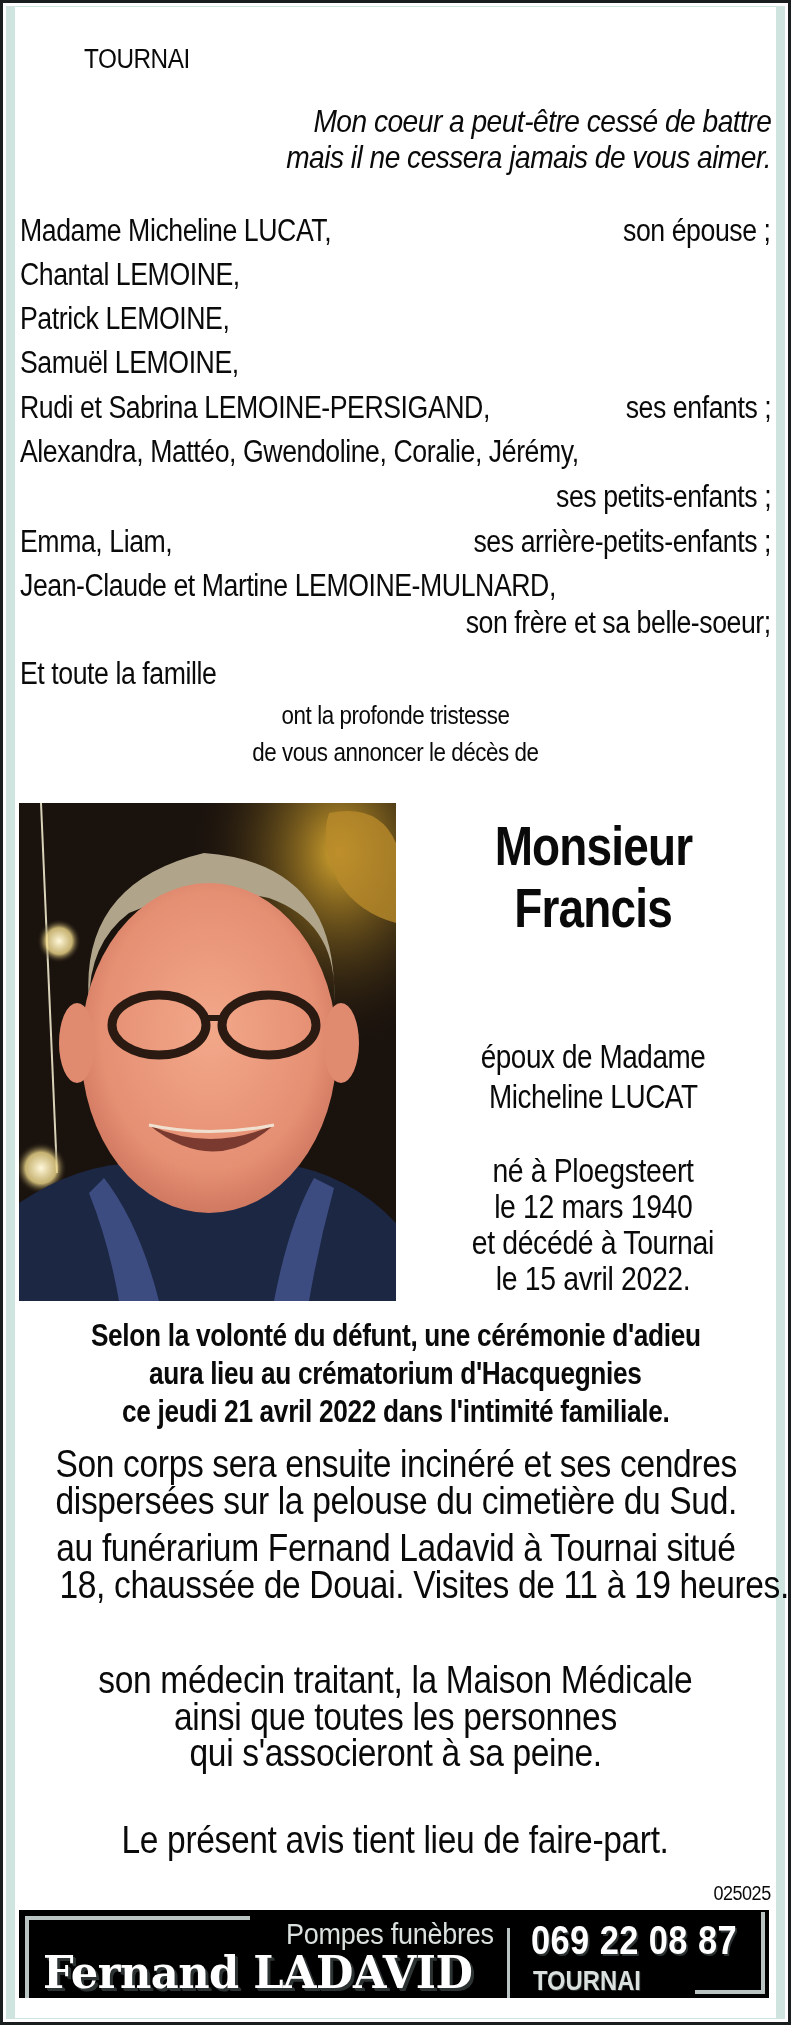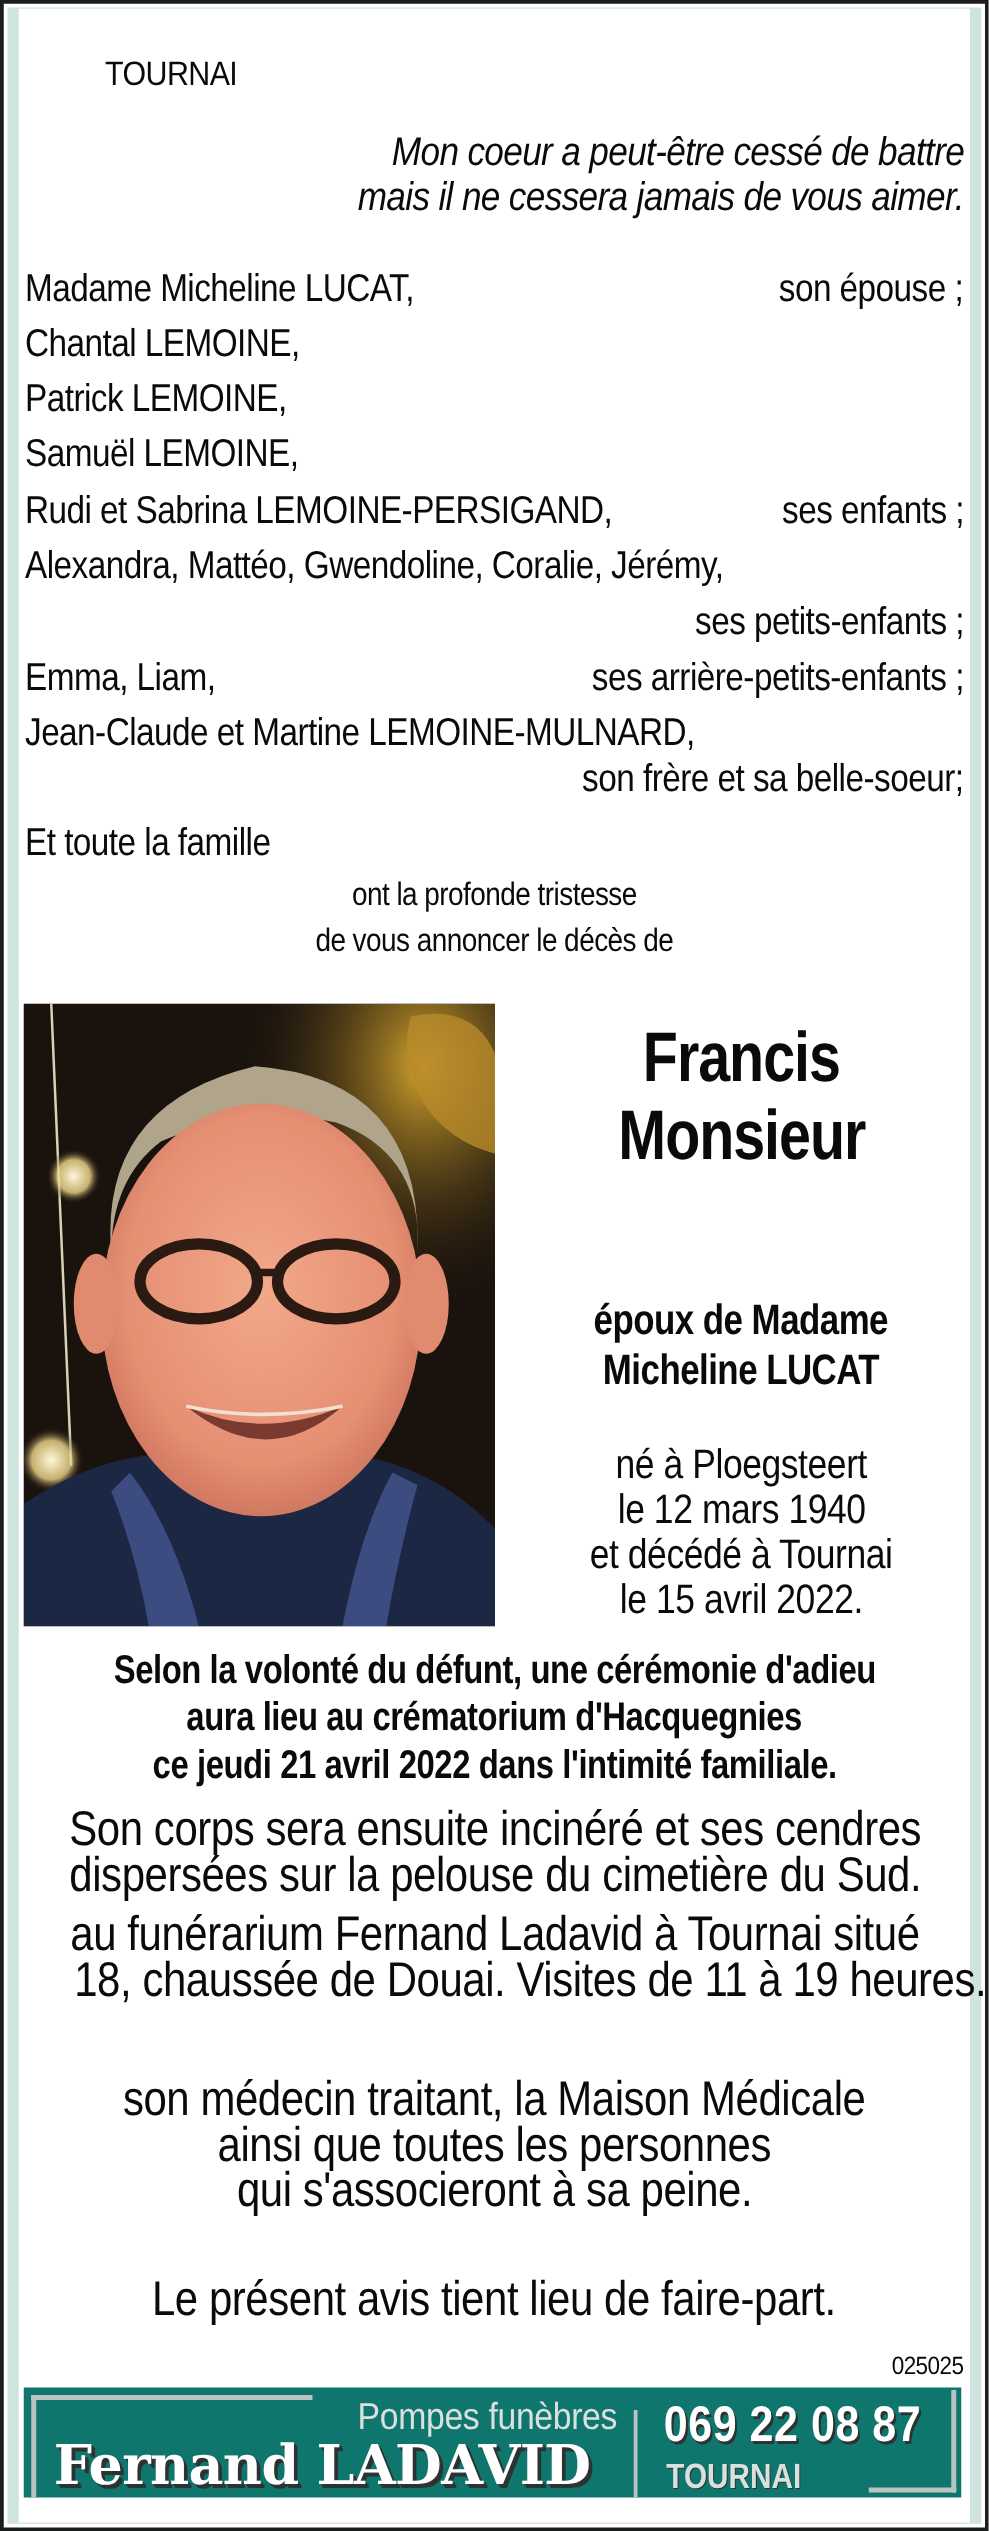--- a/index.html
+++ b/index.html
@@ -31,35 +31,35 @@
   .center-line span { display: inline-block; transform: scaleX(0.86); }
 
   .photo {
     position: absolute; left: 19px; top: 803px; width: 377px; height: 498px;
     background: #1a120d; overflow: hidden;
   }
 
   .name-block { position: absolute; left: 415px; width: 356px; text-align: center; }
   .name-big { font-size: 56px; font-weight: bold; line-height: 62px; letter-spacing: -1px; }
   .name-big span { display: inline-block; transform: scaleX(0.82); }
-  .spouse { font-size: 34px; font-weight: bold; line-height: 40px; letter-spacing: -0.5px; }
+  .spouse { font-size: 34px; font-weight: normal; line-height: 40px; letter-spacing: -0.5px; }
   .spouse span { display: inline-block; transform: scaleX(0.82); }
   .dates { font-size: 33px; line-height: 36px; letter-spacing: -0.4px; }
   .dates span { display: inline-block; transform: scaleX(0.86); }
 
   .para { position: absolute; left: 0; right: 0; text-align: center; font-size: 39px; line-height: 36.5px; letter-spacing: -0.4px; }
   .para span { display: inline-block; transform: scaleX(0.86); white-space: nowrap; }
   .para.bold { font-weight: bold; font-size: 32px; line-height: 38px; }
   .para.bold span { transform: scaleX(0.82); }
 
   .ref { right: 20px; top: 1882px; font-size: 20px; letter-spacing: -0.5px; transform: scaleX(0.9); transform-origin: right top; }
 
   .banner {
     position: absolute; left: 19px; top: 1910px; width: 750px; height: 88px;
-    background: #0f766e;
+    background: #000000;
   }
   .banner .deco-tl { position: absolute; left: 6px; top: 6px; width: 225px; height: 82px; border-left: 4px solid #b9c3c1; border-top: 4px solid #b9c3c1; }
   .banner .deco-br { position: absolute; right: 4px; bottom: 4px; width: 70px; height: 82px; border-right: 4px solid #b9c3c1; border-bottom: 4px solid #b9c3c1; }
   .banner .divider { position: absolute; left: 488px; top: 18px; width: 3px; height: 70px; background: #b9c3c1; }
   .pompes { position: absolute; right: 275px; top: 7px; font-size: 30px; color: #d9e0de; letter-spacing: -0.3px; transform: scaleX(0.9); transform-origin: right top; white-space: nowrap; }
   .firm { position: absolute; left: 24px; top: 37px; font-family: "DejaVu Serif", serif; font-weight: bold; font-size: 44px; color: #ffffff; letter-spacing: -0.5px; text-shadow: 2px 2px 0 #2d3333, 3px 3px 0 #2d3333; white-space: nowrap; transform: scaleX(0.98); transform-origin: left top; }
   .phone { position: absolute; left: 512px; top: 8px; font-size: 40px; font-weight: bold; color: #ffffff; text-shadow: 2px 2px 0 #2d3333; white-space: nowrap; transform: scaleX(0.86); transform-origin: left top; letter-spacing: 0.5px; }
   .banner-city { position: absolute; left: 514px; top: 55px; font-size: 28px; font-weight: bold; color: #d9e0de; text-shadow: 1px 1px 0 #2d3333; transform: scaleX(0.85); transform-origin: left top; white-space: nowrap; }
 </style>
 </head>
@@ -131,22 +131,22 @@
     <ellipse cx="322" cy="240" rx="18" ry="40" fill="#e08a70"></ellipse>
     <ellipse cx="140" cy="222" rx="47" ry="30" fill="none" stroke="#2a1a12" stroke-width="9"></ellipse>
     <ellipse cx="250" cy="222" rx="47" ry="30" fill="none" stroke="#2a1a12" stroke-width="9"></ellipse>
     <line x1="187" y1="215" x2="203" y2="215" stroke="#2a1a12" stroke-width="6"></line>
     <path d="M130 322 Q190 350 255 322 Q195 375 130 322Z" fill="#7a3a30"></path>
     <path d="M130 322 Q190 335 255 322" stroke="#f0e0d0" stroke-width="3" fill="none"></path>
   </svg>
 </div>
 
 <div class="name-block" style="top:815px;">
+  <div class="name-big"><span>Monsieur</span></div>
   <div class="name-big"><span>Francis</span></div>
-  <div class="name-big"><span>Monsieur</span></div>
 </div>
 <div class="name-block" style="top:1036px;">
   <div class="spouse"><span>époux de Madame</span></div>
   <div class="spouse"><span>Micheline LUCAT</span></div>
 </div>
 <div class="name-block" style="top:1153px;">
   <div class="dates"><span>né à Ploegsteert</span></div>
   <div class="dates"><span>le 12 mars 1940</span></div>
   <div class="dates"><span>et décédé à Tournai</span></div>
   <div class="dates"><span>le 15 avril 2022.</span></div>

